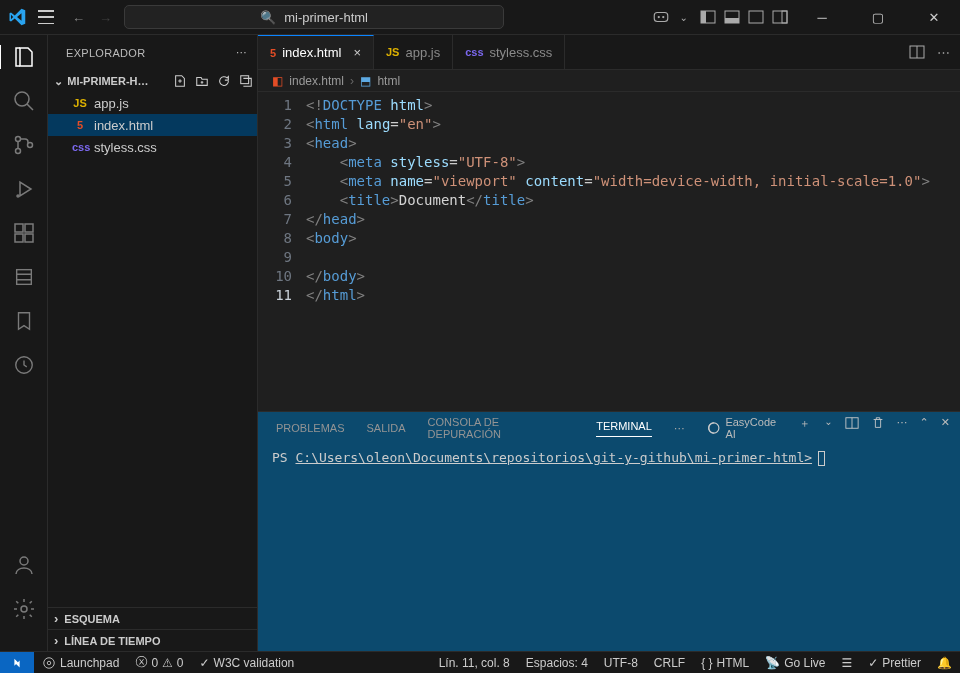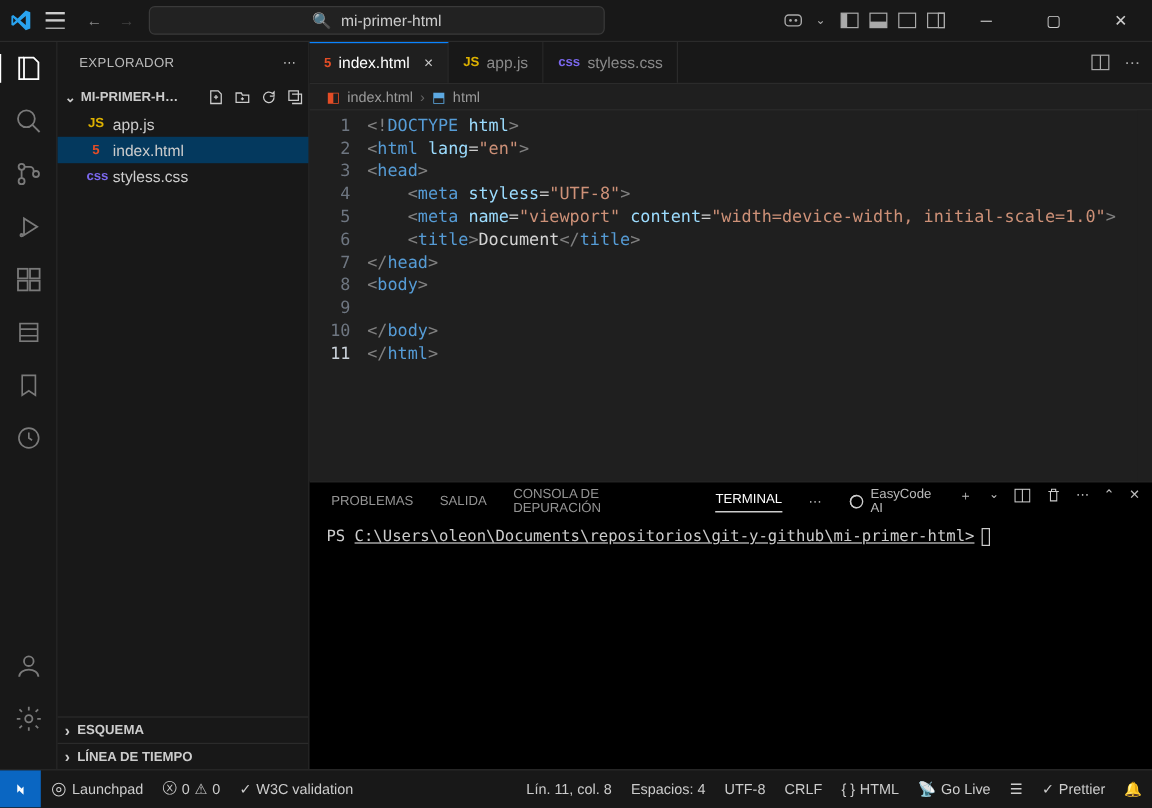--- a/index.html
+++ b/index.html
@@ -76,31 +76,31 @@
 .gutter .ln { height:19px; }
 .gutter .ln.cur { color:#c9d1d9; }
 .code { padding:4px 0 0 0; white-space:pre; color:#cccccc;}
 .code .t-gray { color:#808080; }
 .code .t-blue { color:#569cd6; }
 .code .t-attr { color:#9cdcfe; }
 .code .t-str { color:#ce9178; }
 .code .t-white { color:#d4d4d4;}
 .minimap { position:absolute; right:0; top:0; width:12px; height:100%; background:#1f1f1f;}
 
-.panel { height:240px; border-top:1px solid #2b2b2b; background:#000000; display:flex; flex-direction:column;}
+.panel { height:240px; border-top:1px solid #2b2b2b; background:#0c4a6e; display:flex; flex-direction:column;}
 .panel-tabs { height:32px; display:flex; align-items:center; padding:0 10px 0 18px; gap:22px; font-size:11px; color:#949494;}
 .panel-tabs .pt.active { color:#fff; border-bottom:1px solid #fff; padding-bottom:4px;}
 .panel-tabs .right { margin-left:auto; display:flex; align-items:flex-start; gap:12px; color:#bbb;}
 .panel-tabs .ec { display:flex; align-items:center; gap:5px;}
 .term-body { flex:1; padding:6px 14px; font-family:Consolas,monospace; font-size:13px; color:#ccc;}
 .term-body .path { text-decoration:underline; }
 .term-body .cursor { display:inline-block; width:7px; height:15px; border:1px solid #ccc; margin-left:6px; vertical-align:middle;}
 
 .statusbar {
-  height:32px; background:#181818; border-top:1px solid #2b2b2b;
+  height:22px; background:#181818; border-top:1px solid #2b2b2b;
   display:flex; align-items:center; font-size:12px; color:#ccc;
 }
 .statusbar .remote { width:34px; height:100%; background:#0a66c2; display:flex; align-items:center; justify-content:center;}
 .statusbar .sitem { display:flex; align-items:center; gap:4px; padding:0 8px; }
 .statusbar .spacer { flex:1; }
 svg { display:block; }
 </style>
 </head>
 <body>
 

